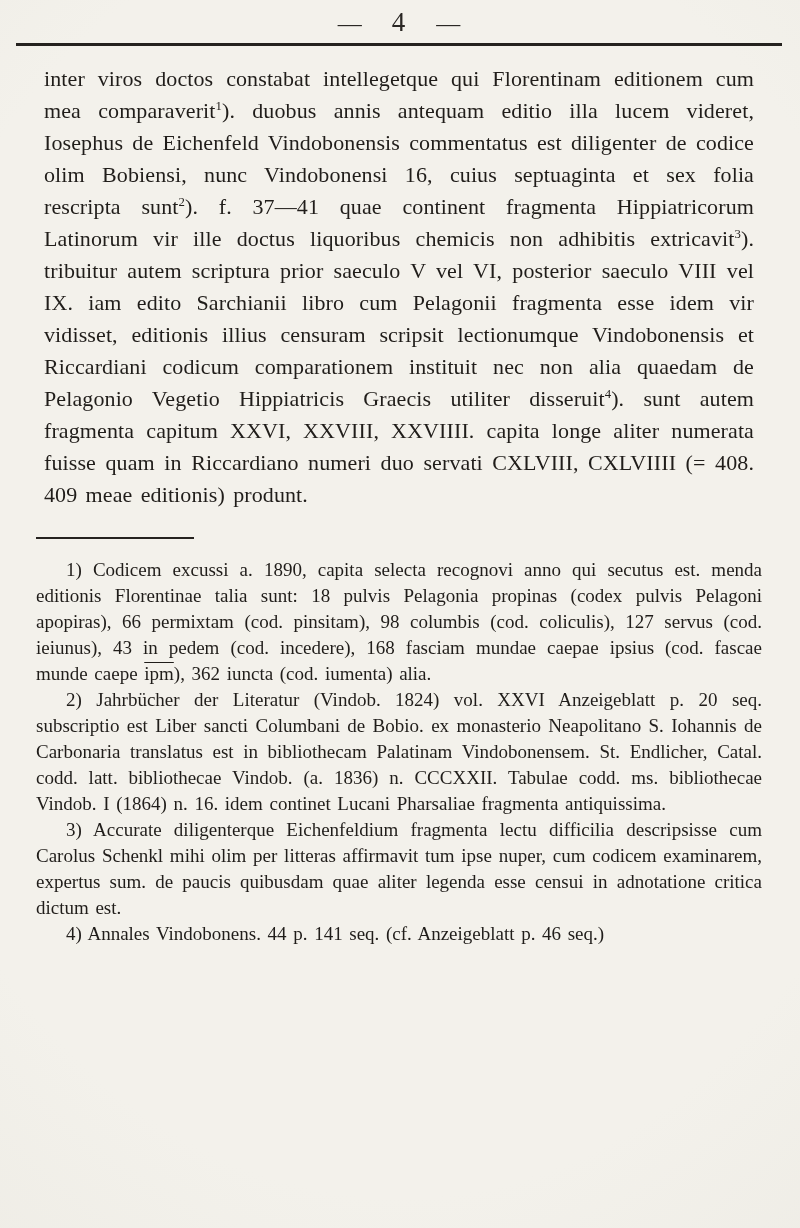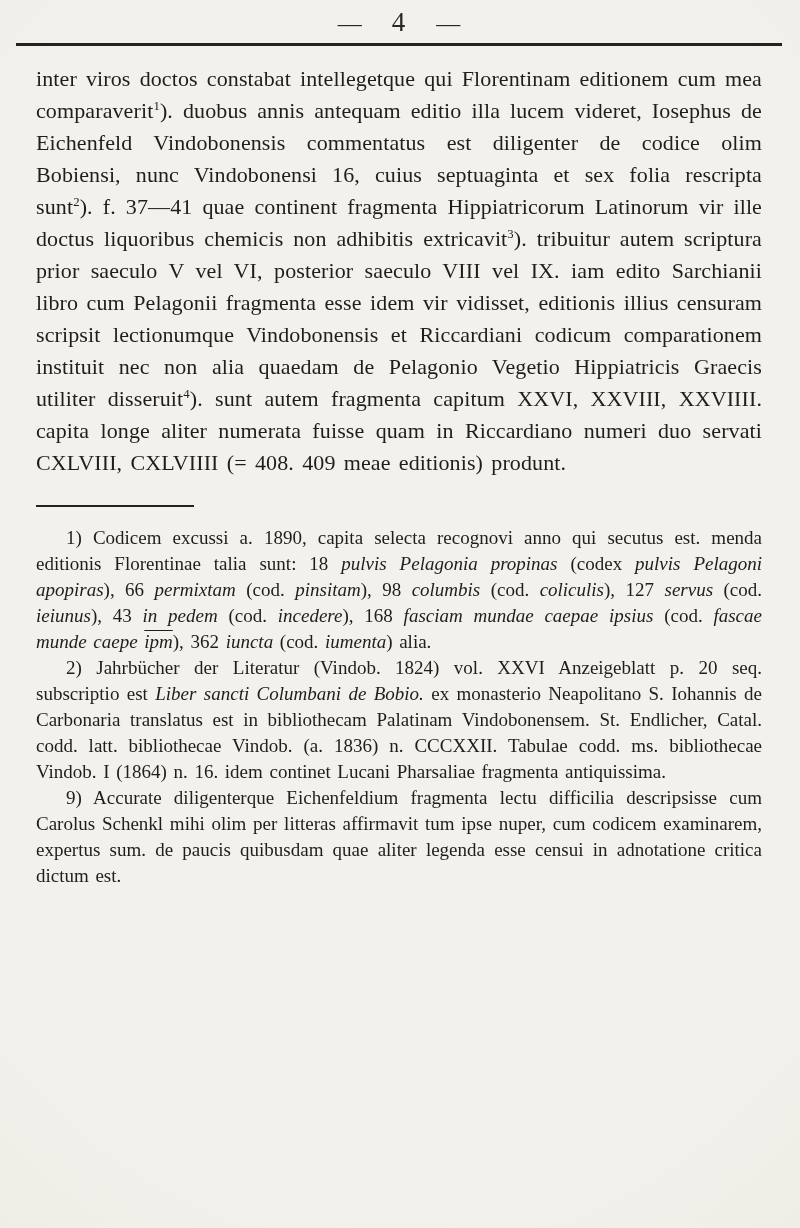--- a/index.html
+++ b/index.html
@@ -32,21 +32,21 @@
   .header-dash { font-size: 24px; }
 
   .header-rule {
     border: 0;
     border-top: 3px solid #25221f;
     margin: 5px -20px 0 -20px;
   }
 
   .main-text { margin-top: 17px; }
   .main-para {
-    margin: 0;
+    margin: 8px;
     font-size: 22px;
     line-height: 32px;
     text-align: justify;
     word-spacing: 0.12em;
     letter-spacing: 0.005em;
   }
 
   .sup {
     font-size: 0.58em;
     vertical-align: super;
@@ -64,21 +64,21 @@
     font-size: 19px;
     line-height: 26px;
     text-align: justify;
     word-spacing: 0.1em;
   }
   .footnote {
     margin: 0;
     text-indent: 30px;
   }
 
-  .i  { font-style: italic; }
+  .i  { }
   .ov { text-decoration: overline; }
   .i.ov, .iov { text-decoration: overline; }
 </style>
 </head>
 <body>
 
 <div class="scan-page">
 
   <div class="page-header">
     <span class="header-dash">—</span>
@@ -90,16 +90,17 @@
 
   <div class="main-text">
     <p class="main-para">inter viros doctos constabat intellegetque qui Florentinam editionem cum mea comparaverit<span class="sup">1</span>). duobus annis antequam editio illa lucem videret, Iosephus de Eichenfeld Vindobonensis commentatus est diligenter de codice olim Bobiensi, nunc Vindobonensi 16, cuius septuaginta et sex folia rescripta sunt<span class="sup">2</span>). f. 37—41 quae continent fragmenta Hippiatricorum Latinorum vir ille doctus liquoribus chemicis non adhibitis extricavit<span class="sup">3</span>). tribuitur autem scriptura prior saeculo V vel VI, posterior saeculo VIII vel IX. iam edito Sarchianii libro cum Pelagonii fragmenta esse idem vir vidisset, editionis illius censuram scripsit lectionumque Vindobonensis et Riccardiani codicum comparationem instituit nec non alia quaedam de Pelagonio Vegetio Hippiatricis Graecis utiliter disseruit<span class="sup">4</span>). sunt autem fragmenta capitum XXVI, XXVIII, XXVIIII. capita longe aliter numerata fuisse quam in Riccardiano numeri duo servati CXLVIII, CXLVIIII (= 408. 409 meae editionis) produnt.</p>
   </div>
 
   <hr class="footnote-sep">
 
   <div class="footnotes">
     <p class="footnote">1) Codicem excussi a. 1890, capita selecta recognovi anno qui secutus est.  menda editionis Florentinae talia sunt: 18 <span class="i">pulvis Pelagonia propinas</span> (codex <span class="i">pulvis Pelagoni apopiras</span>), 66 <span class="i">permixtam</span> (cod. <span class="i">pinsitam</span>), 98 <span class="i">columbis</span> (cod. <span class="i">coliculis</span>), 127 <span class="i">servus</span> (cod. <span class="i">ieiunus</span>), 43 <span class="i">in pedem</span> (cod. <span class="i">incedere</span>), 168 <span class="i">fasciam mundae caepae ipsius</span> (cod. <span class="i">fascae munde caepe </span><span class="i ov">ipm</span>), 362 <span class="i">iuncta</span> (cod. <span class="i">iumenta</span>) alia.</p>
     <p class="footnote">2) Jahrbücher der Literatur (Vindob. 1824) vol. XXVI Anzeigeblatt p. 20 seq.  subscriptio est <span class="i">Liber sancti Columbani de Bobio.</span>  ex monasterio Neapolitano S. Iohannis de Carbonaria translatus est in bibliothecam Palatinam Vindobonensem.  St. Endlicher, Catal. codd. latt. bibliothecae Vindob. (a. 1836) n. CCCXXII.  Tabulae codd. ms. bibliothecae Vindob. I (1864) n. 16.  idem continet Lucani Pharsaliae fragmenta antiquissima.</p>
-    <p class="footnote">9) Accurate diligenterque Eichenfeldium fragmenta lectu difficilia descripsisse cum Carolus Schenkl mihi olim per litteras affirmavit tum ipse nuper, cum codicem examinarem, expertus sum.  de paucis quibusdam quae aliter legenda esse censui in adnotatione critica dictum est.</p>
+    <p class="footnote">3) Accurate diligenterque Eichenfeldium fragmenta lectu difficilia descripsisse cum Carolus Schenkl mihi olim per litteras affirmavit tum ipse nuper, cum codicem examinarem, expertus sum.  de paucis quibusdam quae aliter legenda esse censui in adnotatione critica dictum est.</p>
+    <p class="footnote">4) Annales Vindobonens. 44 p. 141 seq.  (cf. Anzeigeblatt p. 46 seq.)</p>
   </div>
 
 </div>
 
 </body></html>

